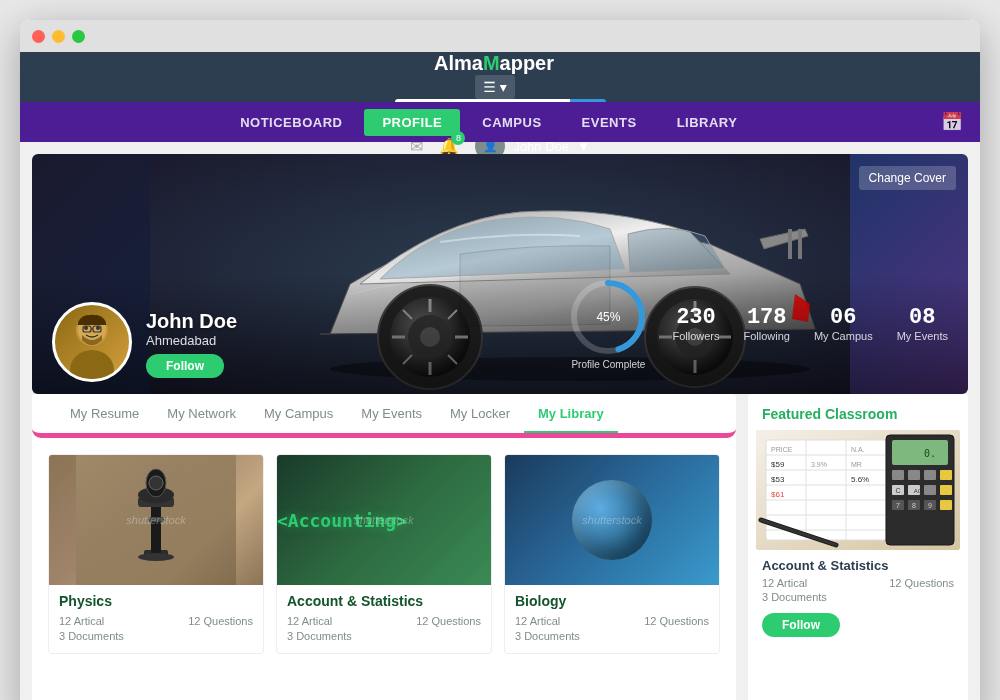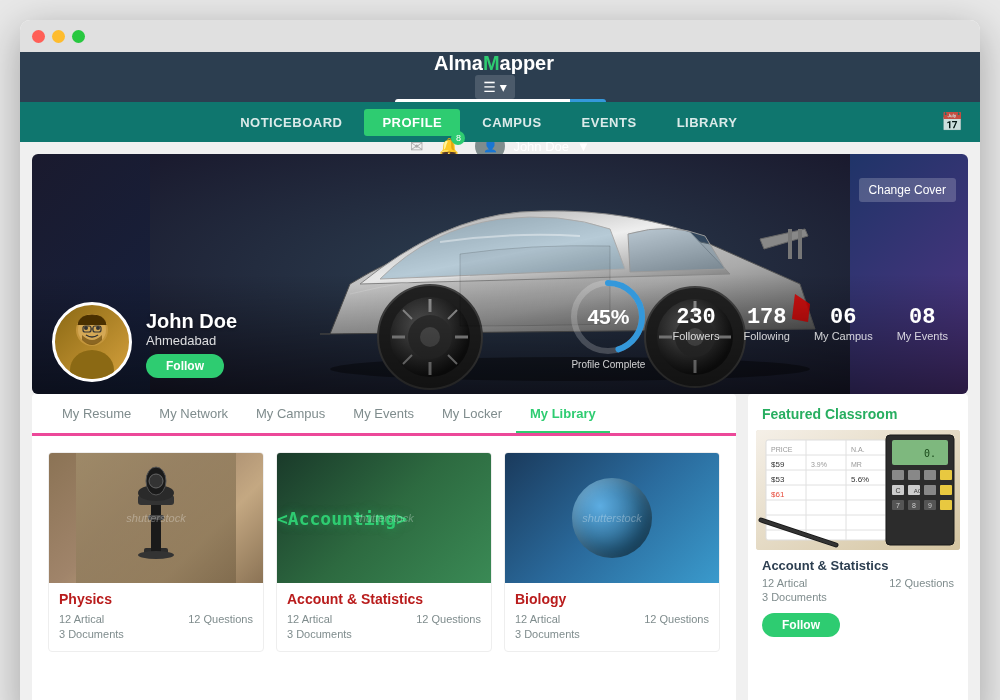--- a/index.html
+++ b/index.html
@@ -142,21 +142,21 @@
       background: #7f8c8d;
       overflow: hidden;
       display: flex;
       align-items: center;
       justify-content: center;
       font-size: 12px;
       color: #fff;
     }
     
     .secondary-nav {
-      background: #0f766e;
+      background: #4c1d95;
       height: 40px;
       display: flex;
       align-items: center;
       padding: 0 16px;
       flex-shrink: 0;
     }
     .nav-links {
       display: flex;
       gap: 4px;
       flex: 1;
@@ -204,21 +204,21 @@
     .cover-overlay {
       position: absolute;
       bottom: 0;
       left: 0;
       right: 0;
       background: linear-gradient(transparent, rgba(0,0,0,0.5));
       height: 120px;
     }
     .change-cover-btn {
       position: absolute;
-      top: 24px;
+      top: 12px;
       right: 12px;
       background: rgba(255,255,255,0.2);
       border: none;
       color: #fff;
       font-size: 12px;
       padding: 5px 10px;
       border-radius: 3px;
       cursor: pointer;
     }
     
@@ -287,22 +287,22 @@
     }
     .progress-text {
       position: absolute;
       top: 50%;
       left: 50%;
       transform: translate(-50%, -50%);
       text-align: center;
       color: #fff;
     }
     .progress-pct {
-      font-size: 21px;
-      font-weight: 700;
+      font-size: 12px;
+      font-weight: 400;
     }
     .progress-label-below {
       color: rgba(255,255,255,0.8);
       font-size: 10px;
       text-align: center;
       margin-top: 2px;
     }
     .stat-item {
       text-align: center;
       color: #fff;
@@ -332,22 +332,23 @@
     .right-panel {
       width: 220px;
       background: #fff;
       border-radius: 4px;
       overflow: hidden;
       flex-shrink: 0;
     }
     
     .library-tabs {
       display: flex;
-      border-bottom: 3px solid #ec4899;
-      padding: 0 16px;
+      border-bottom: 5px solid #ec4899;
+      padding: 0 24px;
+      border-radius: 9px;
     }
     .tab-item {
       padding: 12px 14px;
       font-size: 13px;
       color: #7f8c8d;
       cursor: pointer;
       position: relative;
       white-space: nowrap;
     }
     .tab-item.active {
@@ -388,21 +389,21 @@
     }
     .card-thumb-biology {
       background: linear-gradient(135deg, #1a3a5c 0%, #2a6a9c 50%, #3a9acc 100%);
     }
     .card-info {
       padding: 8px 10px;
     }
     .card-title {
       font-size: 14px;
       font-weight: 600;
-      color: #b91c1c;
+      color: #14532d;
       margin-bottom: 6px;
     }
     .card-meta {
       display: flex;
       justify-content: space-between;
       font-size: 11px;
       color: #7f8c8d;
       margin-bottom: 3px;
     }
     

